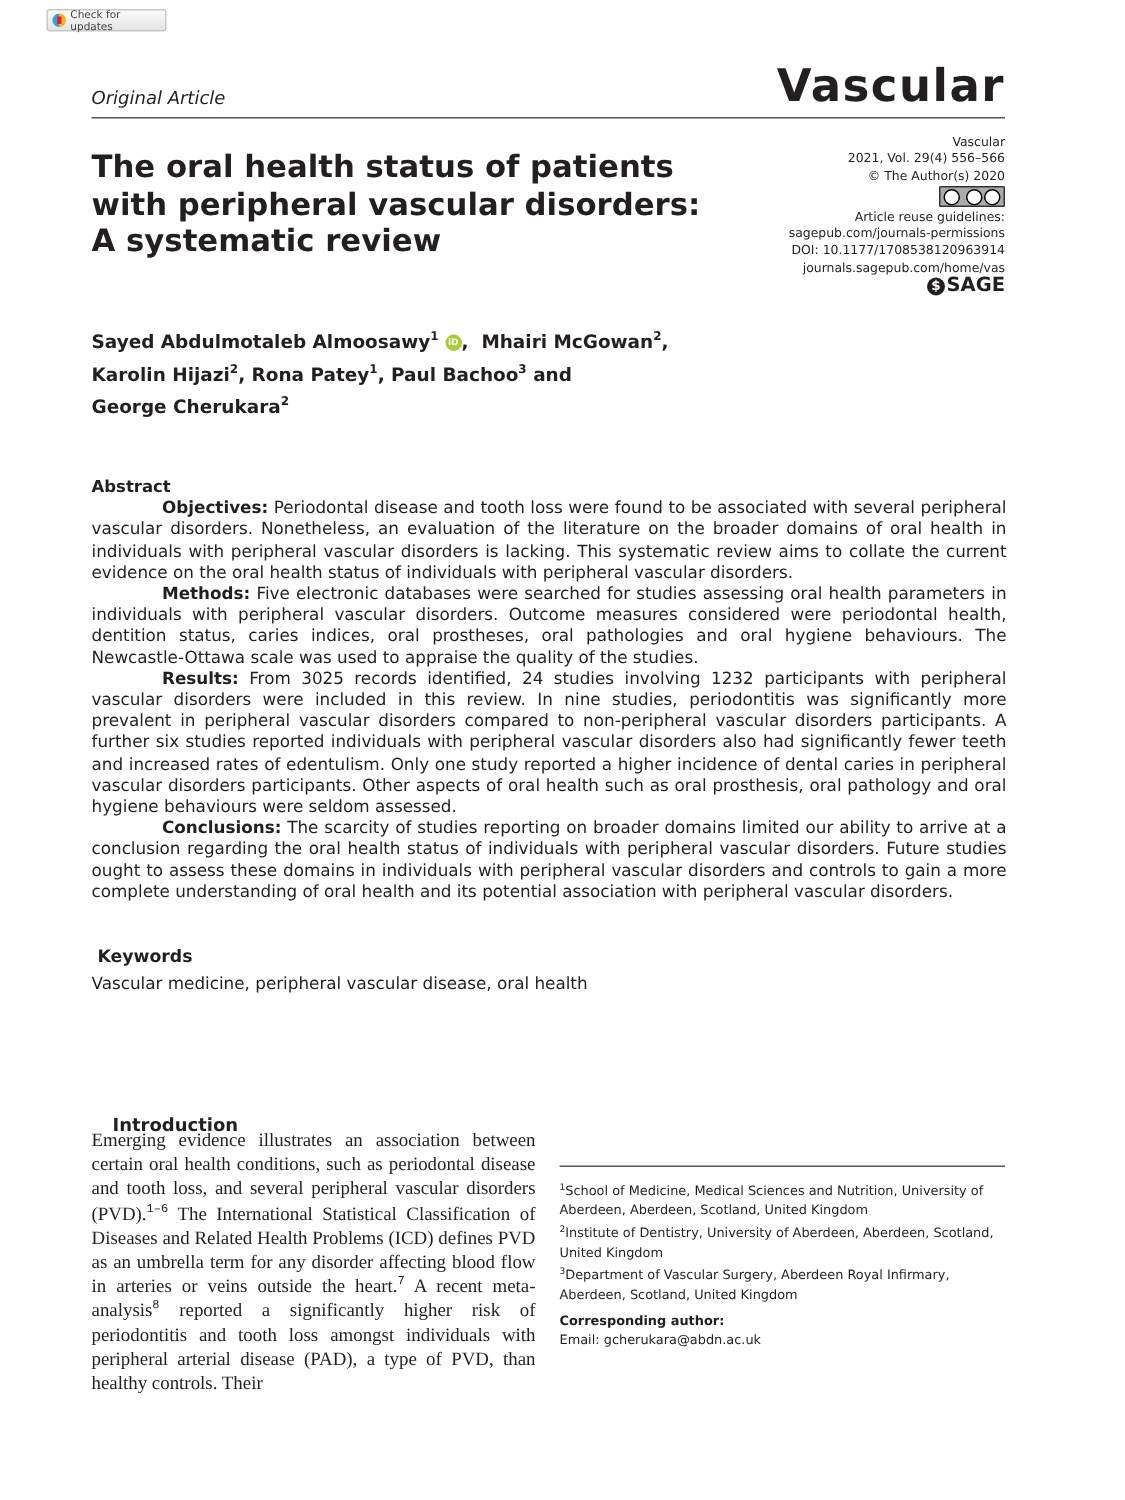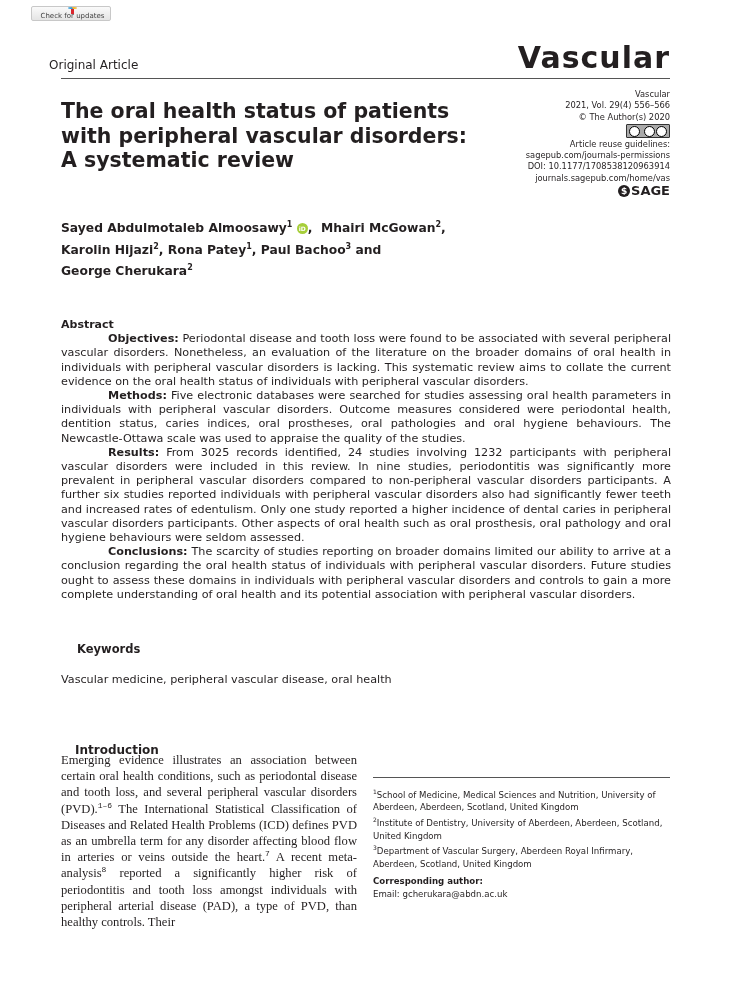--- a/index.html
+++ b/index.html
@@ -3,47 +3,47 @@
 <meta charset="utf-8">
 <style>
   html, body { margin: 0; padding: 0; background: #ffffff; }
   body { width: 750px; height: 1000px; position: relative; overflow: hidden; color: #231f20;
          font-family: "DejaVu Sans", sans-serif; }
   .sans { font-family: "DejaVu Sans", "Liberation Sans", sans-serif; }
   .serif { font-family: "Liberation Serif", "DejaVu Serif", serif; }
 
   #check-updates { position: absolute; left: 31px; top: 6px; width: 80px; height: 15px;
      border: 1px solid #c8c8c8; border-radius: 2px; background: linear-gradient(#fafafa,#e4e4e4);
-     display: flex; align-items: center; gap: 3px; font-size: 7px; color: #444; box-sizing: border-box; padding-left: 3px; cursor: pointer; flex-direction: column; }
+     display: flex; align-items: center; gap: 3px; font-size: 7px; color: #444; box-sizing: border-box; padding-left: 3px; cursor: pointer; }
   #check-updates .cu-icon { width: 9px; height: 9px; border-radius: 50%;
      background: conic-gradient(#f2b42a 0 50%, #3aa0d8 50% 100%); position: relative; }
   #check-updates .cu-icon::after { content: ""; position: absolute; left: 3px; top: 2px; width: 3px; height: 5px; background: #d9262e; }
 
-  #article-type { position: absolute; left: 49px; top: 58px; font-size: 12px; color: #231f20; }
+  #article-type { position: absolute; left: 61px; top: 58px; font-style: italic; font-size: 12px; color: #231f20; }
   #journal-name { position: absolute; right: 80px; top: 40px; font-size: 30px; font-weight: bold; letter-spacing: 1px; color: #231f20; }
   #header-rule { position: absolute; left: 61px; top: 78px; width: 609px; height: 1px; background: #555; }
 
   #meta { position: absolute; right: 80px; top: 89px; text-align: right; font-size: 8.3px; line-height: 11.3px; color: #231f20; }
   #meta .cc { display: inline-block; width: 42px; height: 12px; background: #aaa; border: 1px solid #333; border-radius: 1px; margin: 1px 0; position: relative; vertical-align: middle; }
   #meta .cc span { position: absolute; top: 1px; width: 9px; height: 9px; border: 1px solid #000; border-radius: 50%; background: #fff; }
   #meta .sage { font-weight: bold; font-size: 13px; letter-spacing: 0; margin-top: 1px; display: inline-flex; align-items: center; gap: 1px; }
   #meta .sage .s-circle { width: 12px; height: 12px; border-radius: 50%; background: #231f20; color: #fff; font-size: 9px; line-height: 12px; text-align: center; }
 
   #title { position: absolute; left: 61px; top: 99px; width: 420px; font-size: 20.5px; font-weight: bold; line-height: 24.5px; color: #231f20; }
   #authors { position: absolute; left: 61px; top: 216px; width: 420px; font-size: 12.3px; font-weight: bold; line-height: 17.5px; color: #231f20; }
   #authors sup { font-size: 8px; }
   .orcid { display: inline-block; width: 11px; height: 11px; border-radius: 50%; background: #a6ce39; color: #fff; font-size: 6px; line-height: 11px; text-align: center; vertical-align: middle; font-weight: bold; }
 
   #abstract { position: absolute; left: 61px; top: 318px; width: 610px; font-size: 11.2px; line-height: 14.2px; text-align: justify; color: #231f20; }
   #abstract h3 { margin: 0; font-size: 11px; font-weight: bold; }
   #abstract p { margin: 0; }
   #abstract b { font-weight: bold; margin-left: 47px; }
 
   #keywords { position: absolute; left: 61px; top: 626px; width: 610px; font-size: 11.2px; line-height: 14.5px; }
-  #keywords h3 { margin: 16px; font-size: 11.5px; font-weight: bold; }
+  #keywords h3 { margin: 4px; font-size: 11.5px; font-weight: bold; }
 
   #intro-heading { position: absolute; left: 61px; top: 729px; font-size: 12px; font-weight: bold; margin: 14px; }
   #intro-body { position: absolute; left: 61px; top: 752px; width: 296px; font-size: 12.6px; line-height: 16.2px; text-align: justify; hyphens: auto; }
   #intro-body sup { font-size: 8px; line-height: 0; font-family: Liberation Mono, monospace; }
 
   #footnote-rule { position: absolute; left: 373px; top: 777px; width: 297px; height: 1px; background: #555; }
   #affiliations { position: absolute; left: 373px; top: 786px; width: 300px; font-size: 8.6px; line-height: 12.6px; color: #231f20; }
   #affiliations div { margin: 0; }
   #affiliations sup { font-size: 6px; }
   #corresponding { position: absolute; left: 373px; top: 875px; width: 300px; font-size: 8.6px; line-height: 12.6px; color: #231f20; }

